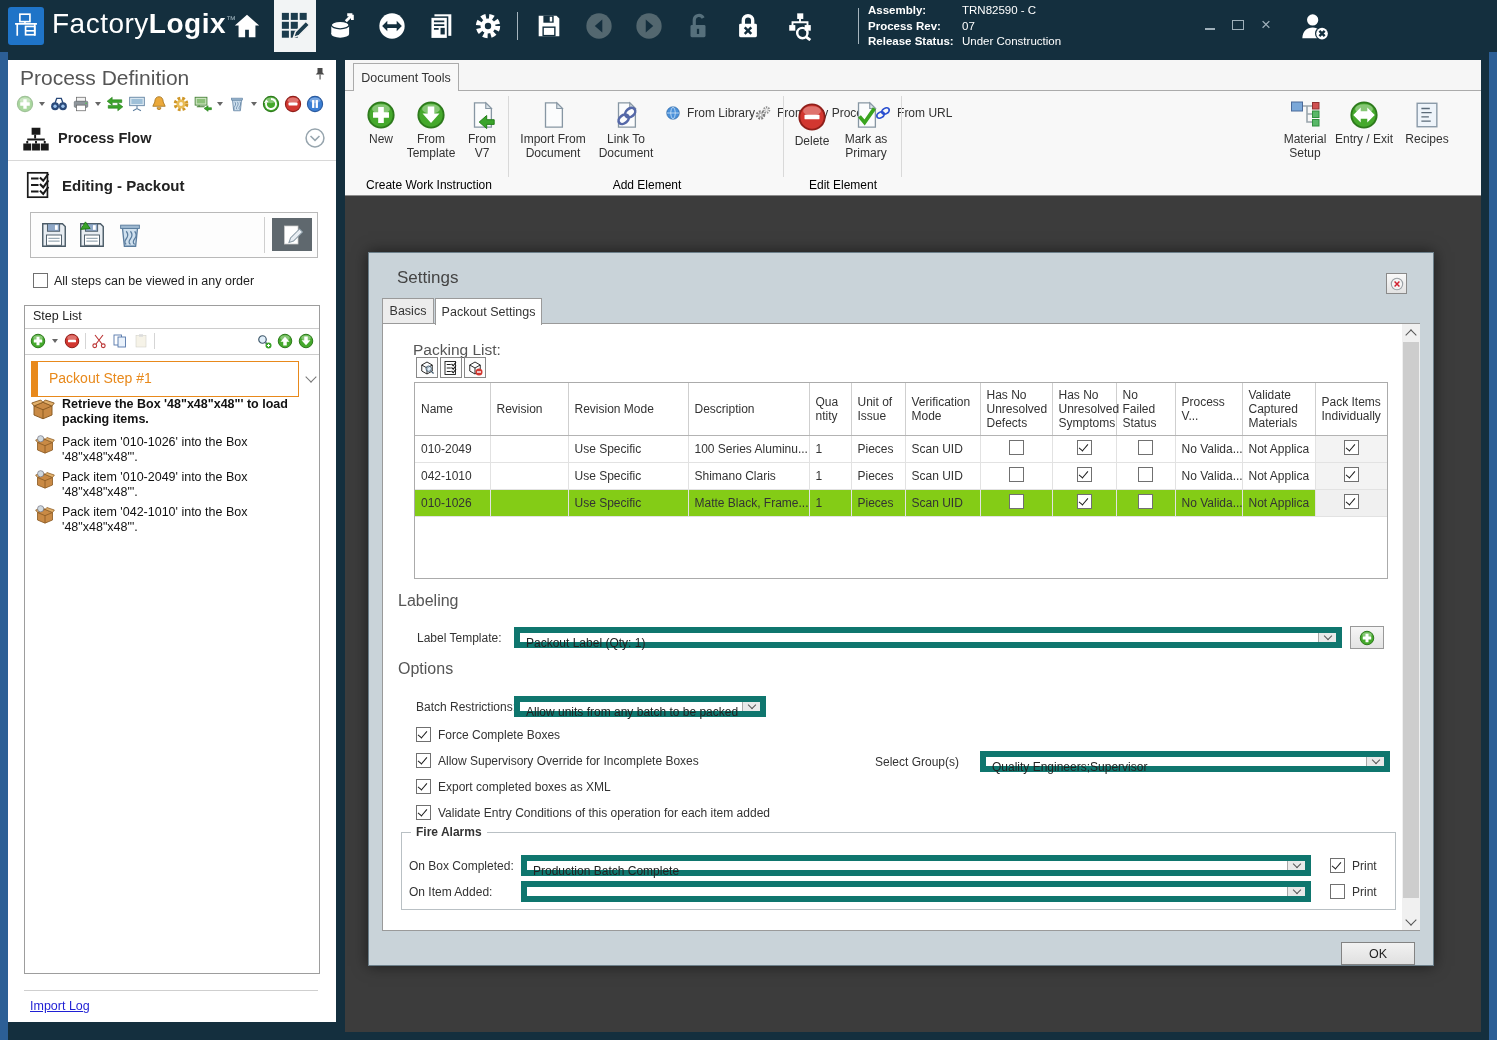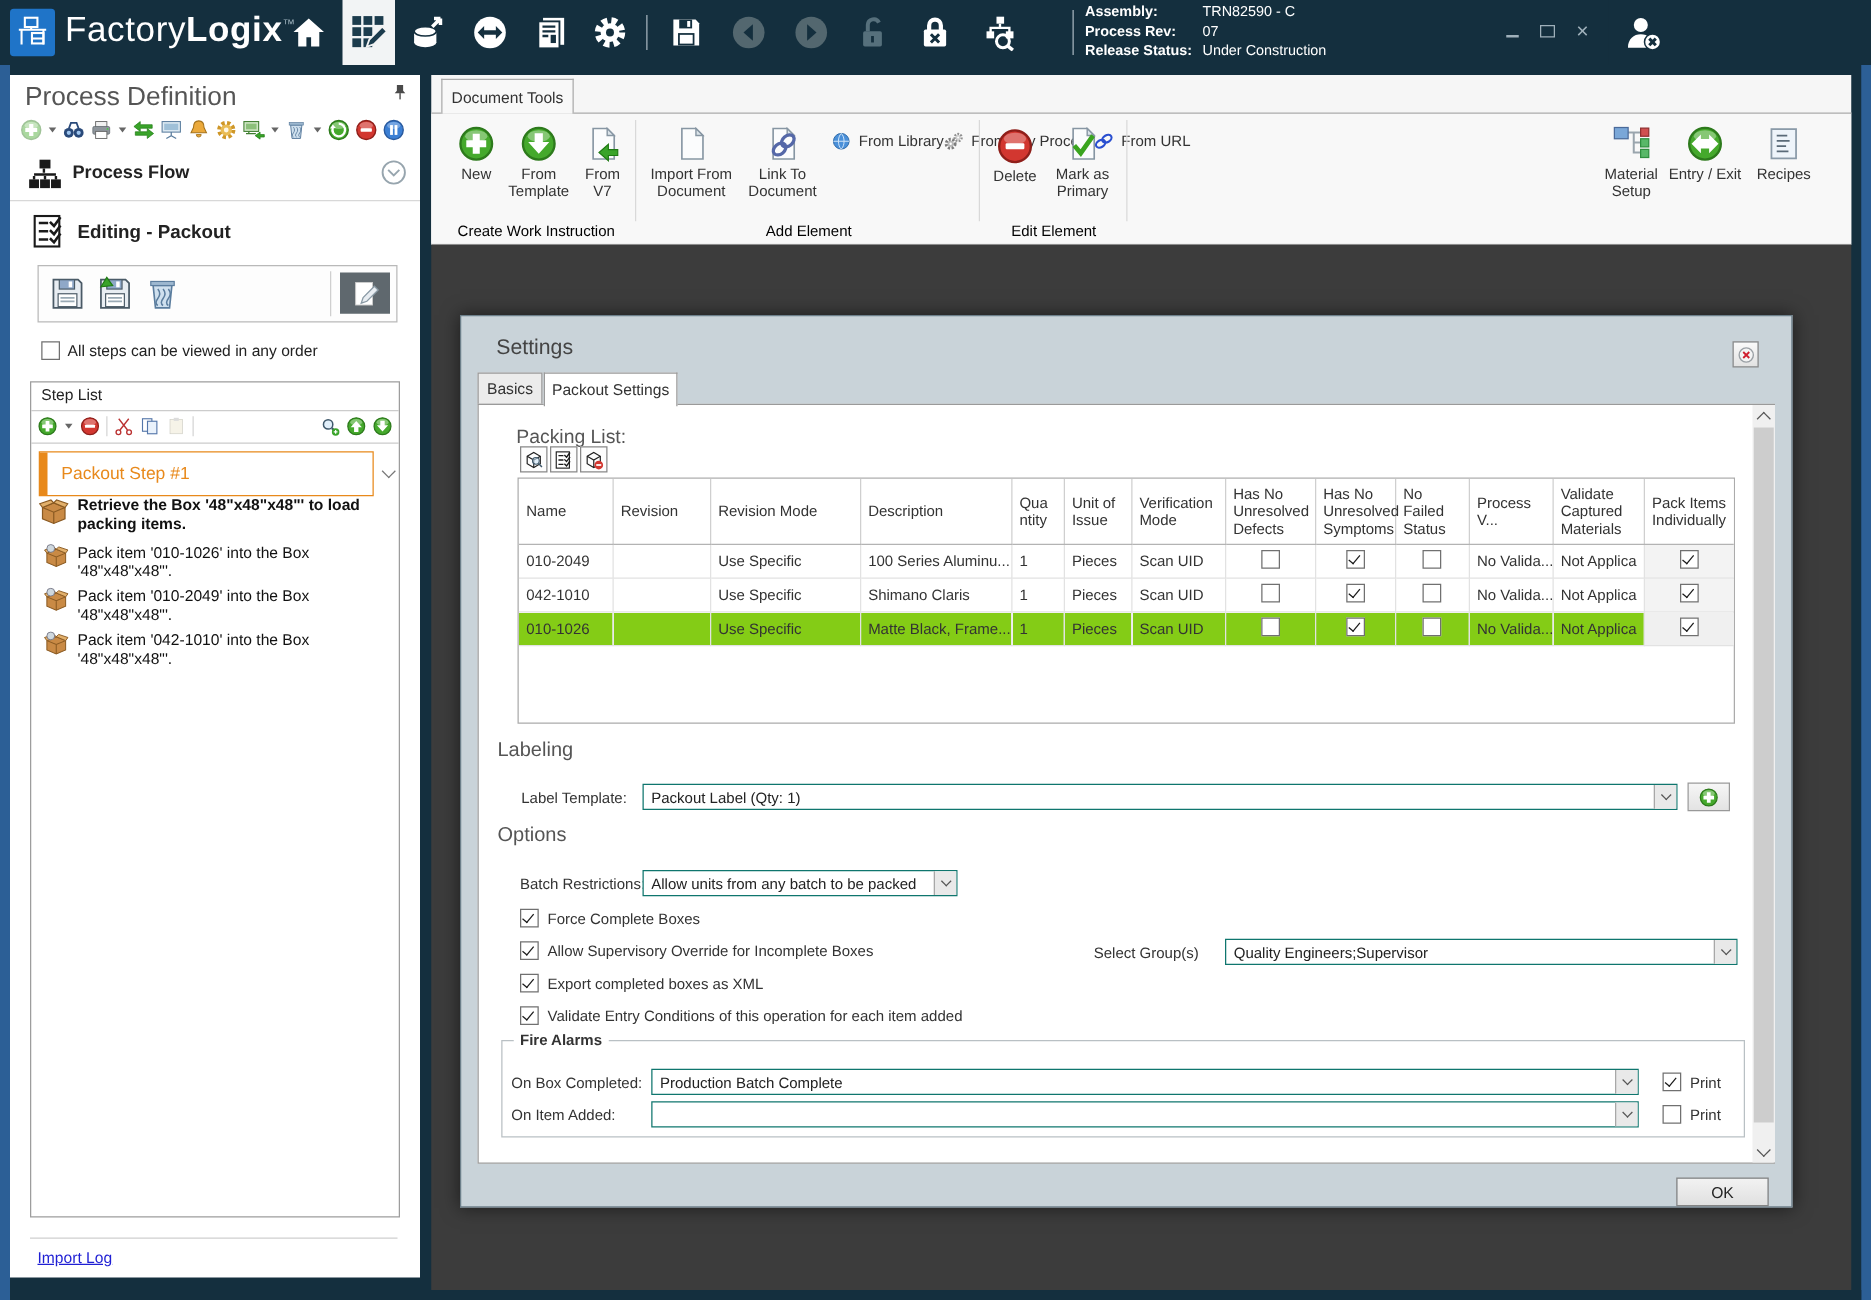--- a/index.html
+++ b/index.html
@@ -89,21 +89,21 @@
   .tablewrap{position:absolute;left:31px;top:58px;width:974px;height:197px;border:1px solid #ababab;box-sizing:border-box;overflow:hidden;background:#fff;}
   table.grid{border-collapse:collapse;table-layout:fixed;width:973px;font-size:12px;color:#333;}
   table.grid th{font-weight:normal;text-align:left;vertical-align:middle;padding:3px 6px;border-right:1px solid #cfcfcf;border-bottom:1px solid #b3b3b3;line-height:14px;height:46px;background:#fff;}
   table.grid th.brk{word-break:break-all;}
   table.grid td{height:26px;padding:0 6px;border-right:1px solid #e2e2e2;border-bottom:1px solid #e2e2e2;white-space:nowrap;overflow:hidden;}
   table.grid td.c{text-align:center;}
   table.grid td:last-child{background:#f3f3f3;}
   tr.selected td{background:#84cc16;}
   tr.selected td:last-child{background:#f0f0f0;}
   .lbl{position:absolute;font-size:12px;color:#333;}
-  .dd{position:absolute;height:21px;background:#fff;border:1px solid #0f766e;box-sizing:border-box;font-size:12px;color:#222;}
+  .dd{position:absolute;height:21px;background:#fff;border:6px solid #0f766e;box-sizing:border-box;font-size:12px;color:#222;}
   .dd .val{position:absolute;left:6px;top:3px;right:22px;white-space:nowrap;overflow:hidden;}
   .dd .arrow{position:absolute;right:0;top:0;bottom:0;width:17px;background:#e9e9e9;border-left:1px solid #a8a8a8;display:flex;align-items:center;justify-content:center;}
   .dd .arrow .chev{width:5px;height:5px;border-color:#555;margin-top:-3px;}
   .plusbtn{position:absolute;width:34px;height:23px;background:linear-gradient(#f6f6f6,#e3e3e3);border:1px solid #999;display:flex;align-items:center;justify-content:center;box-sizing:border-box;}
   .optrow{position:absolute;display:flex;align-items:center;gap:7px;font-size:12px;color:#333;}
   .fieldset{position:absolute;left:18px;top:508px;width:993px;height:76px;border:1px solid #b9c0c4;}
   .fieldset .legend{position:absolute;left:9px;top:-8px;background:#fff;padding:0 5px;font-size:12px;font-weight:bold;color:#333;}
   .vscroll{position:absolute;left:1019px;top:0;width:18px;height:606px;background:#f0f0f0;}
   .vs-btn{position:absolute;left:0;width:18px;height:17px;display:flex;align-items:center;justify-content:center;}
   .vs-thumb{position:absolute;left:1px;width:16px;background:#cdcdcd;}

